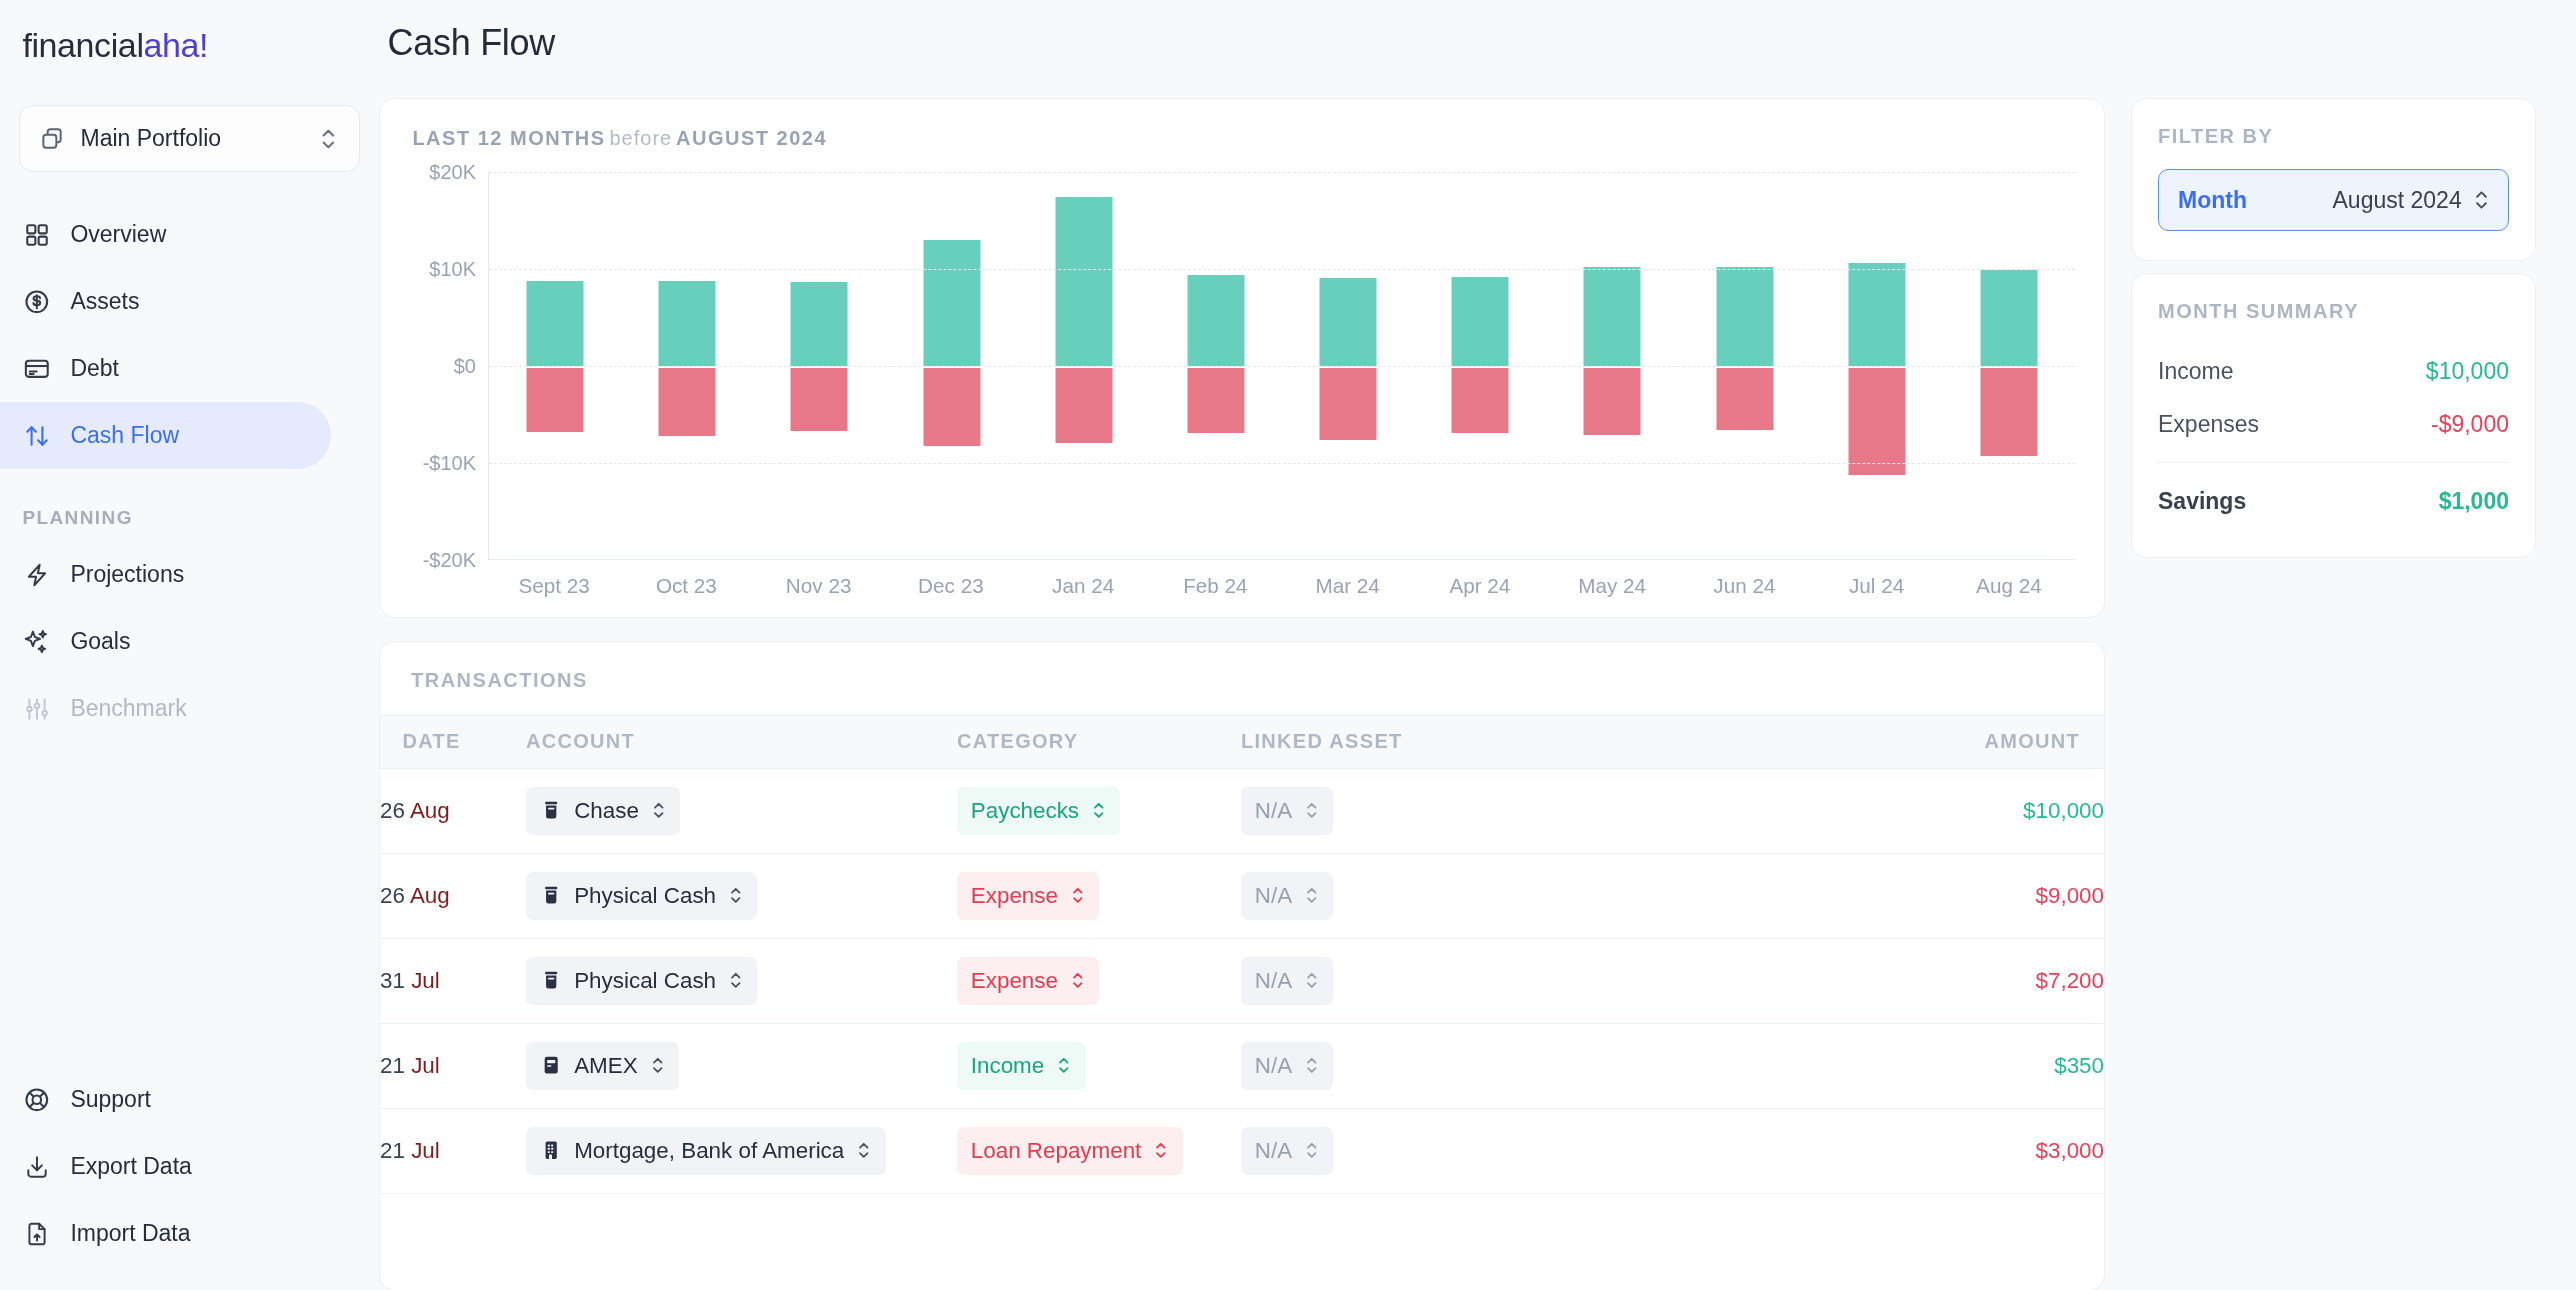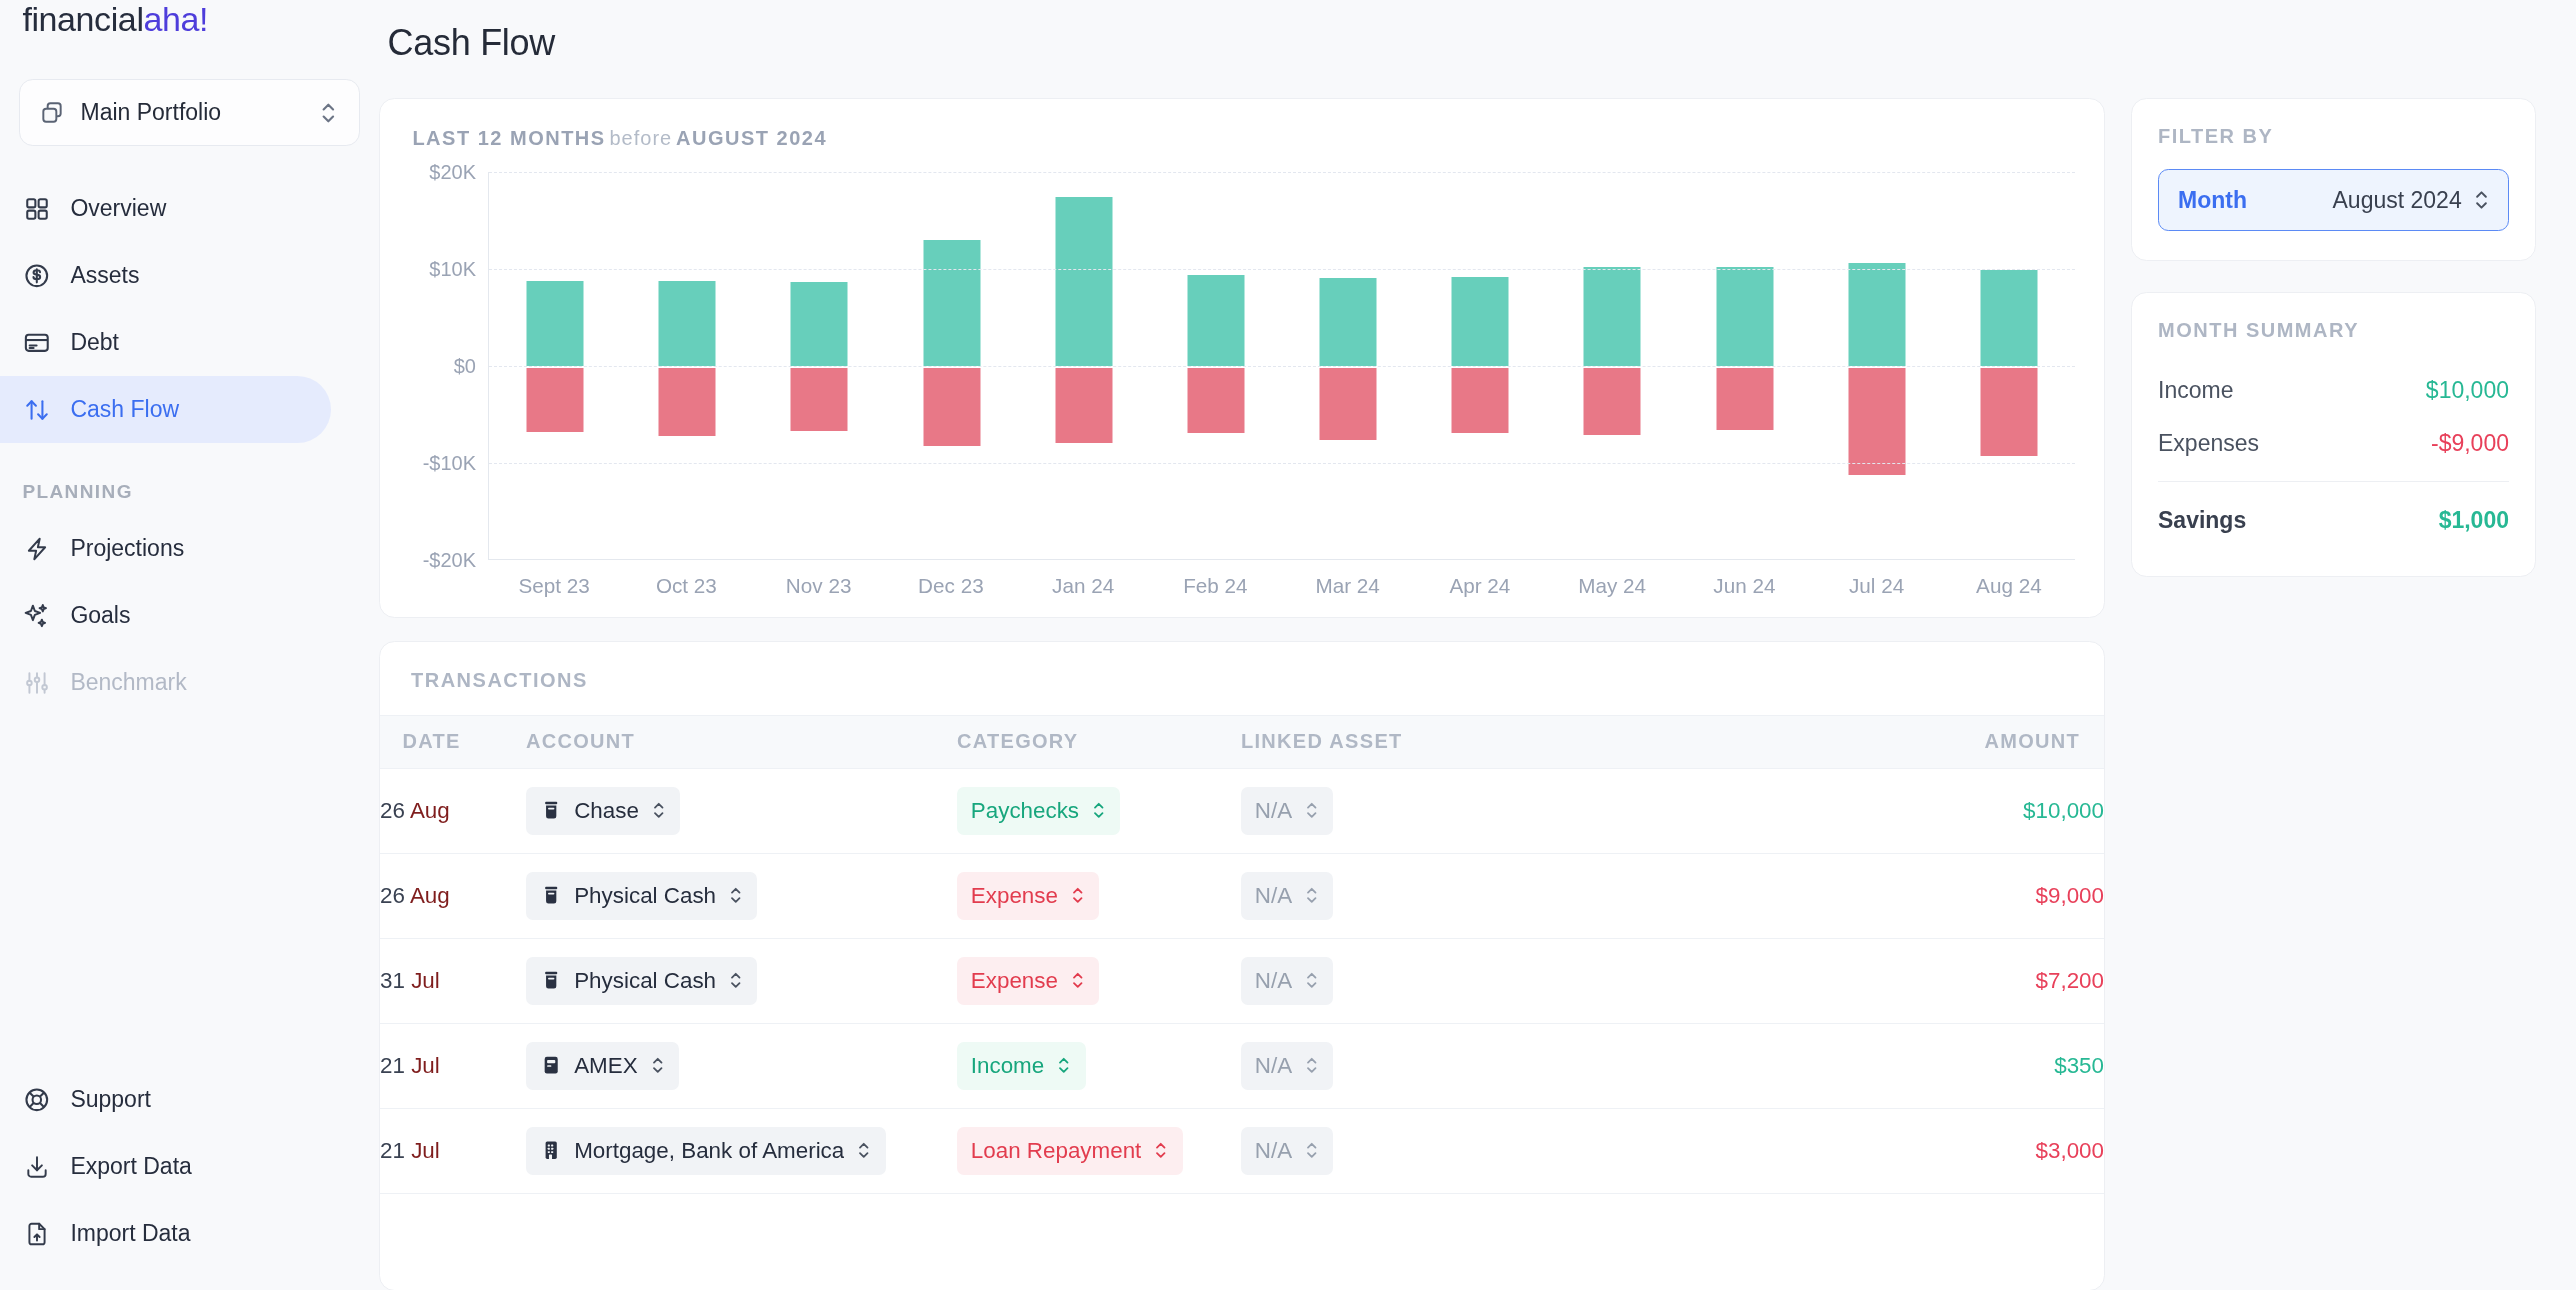--- a/index.html
+++ b/index.html
@@ -10,20 +10,21 @@
     overflow: hidden;
     -webkit-font-smoothing: antialiased;
   }
   .app { display: flex; width: 2576px; height: 1291px; }
 
   
   .sidebar {
     width: 379px; height: 100%;
     background: #f8f9fb;
     display: flex; flex-direction: column;
+    padding-top: 26px;
     flex-shrink: 0;
     position: relative;
   }
   .logo {
     font-size: 34px; font-weight: 400;
     padding: 0 22.4px; margin-bottom: 40px;
     letter-spacing: -0.4px;
   }
   .logo .fin { color: #262d3d; }
   .logo .aha { color: #4e3ddb; }
@@ -157,21 +158,21 @@
   }
   .pill .txt { white-space: nowrap; overflow: hidden; text-overflow: ellipsis; }
   .pill.cat-income { background: #eefaf5; color: #17a67d; }
   .pill.cat-expense { background: #fdeef0; color: #e23c4e; }
   .pill.asset-na { background: #f1f3f6; color: #97a0ae; }
   .td-amount { text-align: right; padding-right: 24px; font-size: 22.4px; white-space: nowrap; }
   .amt-pos { color: #27b894; }
   .amt-neg { color: #e8405a; }
 
   
-  .right-col { width: 405px; flex-shrink: 0; display: flex; flex-direction: column; gap: 31px; }
+  .right-col { width: 405px; flex-shrink: 0; display: flex; flex-direction: column; gap: 12px; }
   .filter-card { padding: 26px 26px 29px 26px; }
   .filter-card .card-label { display: block; margin-bottom: 20.7px; }
   .filter-control {
     height: 62px; border: 1.7px solid #5b8af5; background: #eef4fe;
     border-radius: 10.3px; display: flex; align-items: center;
     padding: 0 17px 0 19px; cursor: pointer; gap: 10.3px;
   }
   .filter-control .fkey { font-size: 23px; font-weight: bold; color: #3b6ef0; }
   .filter-control .fval { font-size: 23px; color: #39404f; margin-left: auto; }
 

